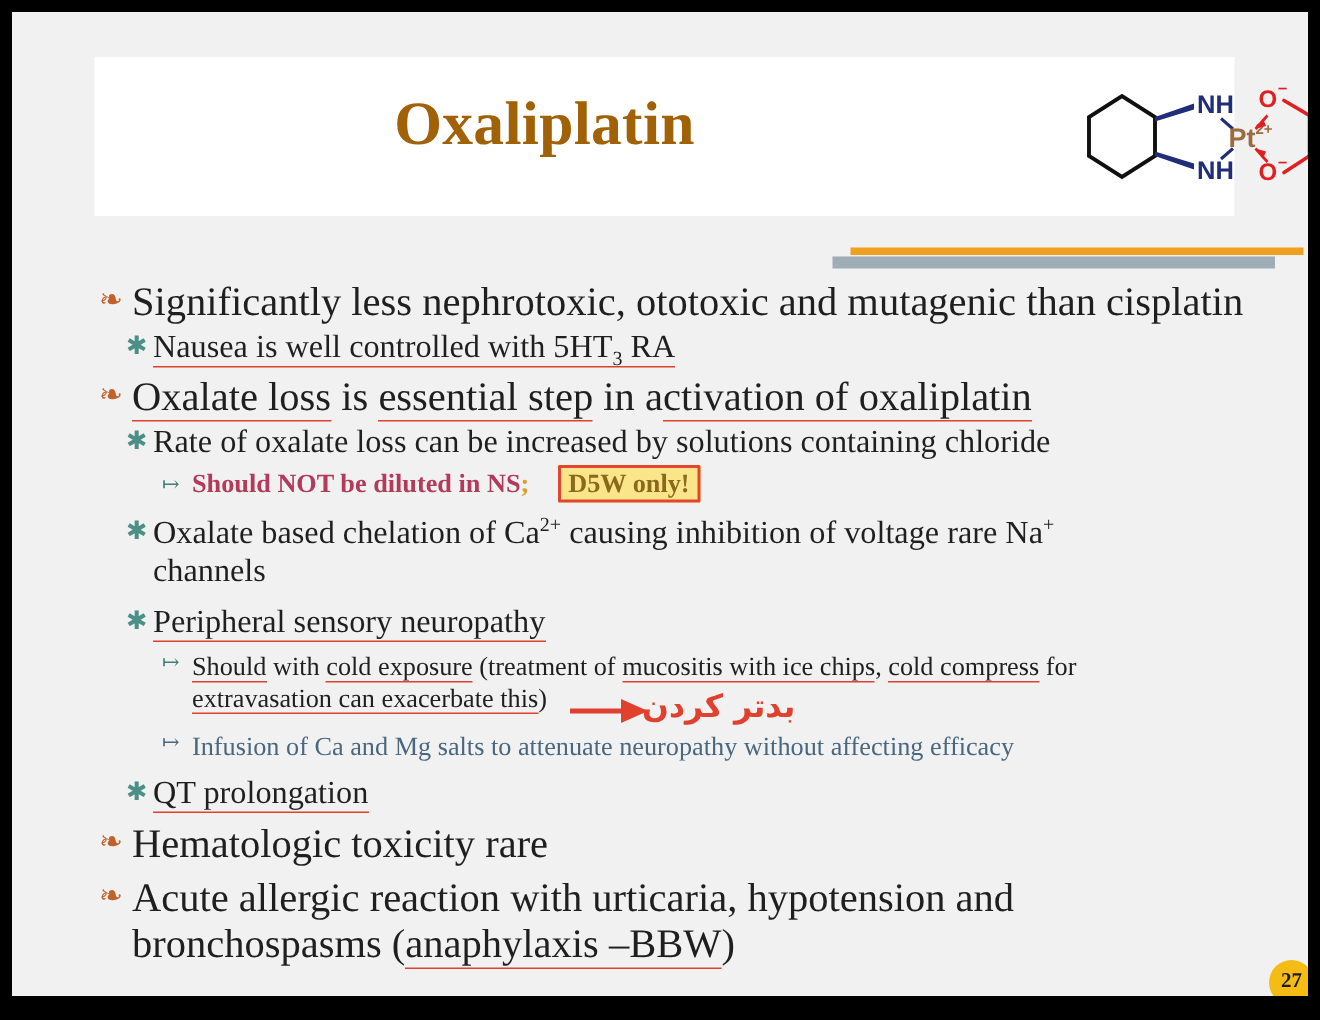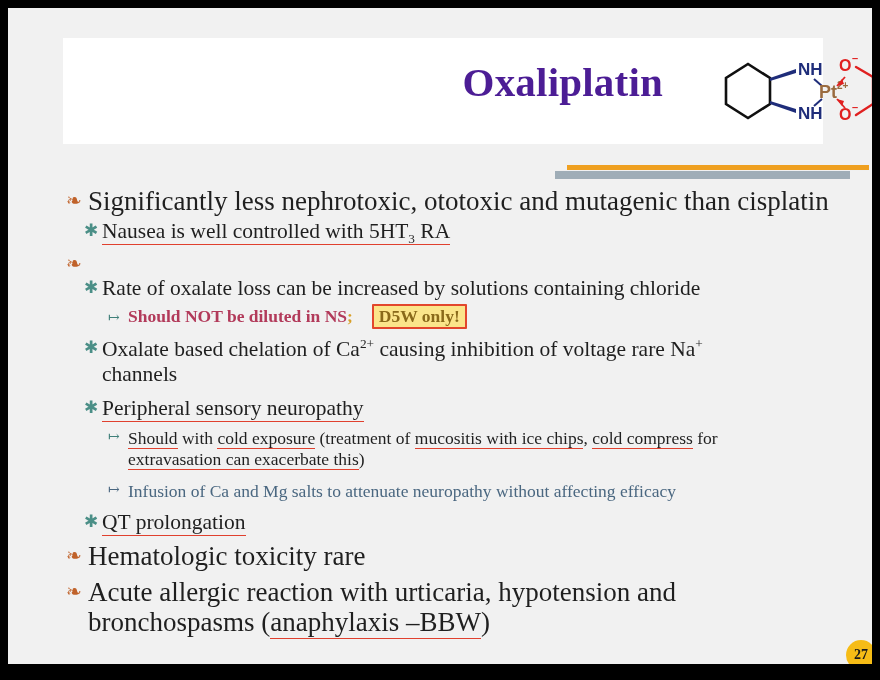--- a/index.html
+++ b/index.html
@@ -31,24 +31,24 @@
     top: 30px;
     width: 760px;
     height: 106px;
     background: #ffffff;
   }
   #title-text {
     position: absolute;
     left: 0;
     top: 20px;
     width: 600px;
-    text-align: right;
+    text-align: center;
     font-size: 41px;
     font-weight: bold;
-    color: #4c1d95;
+    color: #a16207;
     letter-spacing: 0.2px;
     font-family: "Liberation Serif", "DejaVu Serif", serif;
   }
 
   
   #chem-structure {
     position: absolute;
     left: 655px;
     right: 0;
     top: 0;
@@ -275,20 +275,21 @@
       <span class="lvl1">Significantly less nephrotoxic, ototoxic and mutagenic than cisplatin</span>
     </div>
 
     <div class="row indent2">
       <span class="bu bu-l2">✱</span>
       <span class="lvl2"><span class="u"><span>Nausea is well controlled with 5HT</span><sub>3</sub><span> RA</span></span></span>
     </div>
 
     <div class="row indent1">
       <span class="bu bu-l1">❧</span>
+      <span class="lvl1"><span class="u">Oxalate loss</span><span> is </span><span class="u">essential step</span><span> in a</span><span class="u">ctivation of oxaliplatin</span></span>
     </div>
 
     <div class="row indent2">
       <span class="bu bu-l2">✱</span>
       <span class="lvl2">Rate of oxalate loss can be increased by solutions containing chloride</span>
     </div>
 
     <div class="row indent3" style="margin-top:5px;">
       <span class="bu bu-l3" style="color:#3f7f79;">↦</span>
       <span class="warn"><span>Should NOT be diluted in NS</span><span class="sep">;</span><span class="hl">D5W only!</span></span>
@@ -324,16 +325,23 @@
       <span class="lvl1">Hematologic toxicity rare</span>
     </div>
 
     <div class="row indent1" style="margin-top:4px;">
       <span class="bu bu-l1">❧</span>
       <span class="lvl1" style="max-width:610px;"><span>Acute allergic reaction with urticaria, hypotension and bronchospasms (</span><span class="u">anaphylaxis –BBW</span><span>)</span></span>
     </div>
 
   </div>
 
+  <div id="annot">
+    <svg width="56" height="30" viewBox="0 0 56 30">
+      <path d="M0,14 L36,14" stroke="#e0402e" stroke-width="3.4" fill="none" stroke-linecap="round"></path>
+      <polygon points="34,6 52,14 34,22" fill="#e0402e"></polygon>
+    </svg>
+    <span id="annot-text">بدتر کردن</span>
+  </div>
 
   <div id="page-badge">27</div>
 
 </div>
 
 </body></html>

